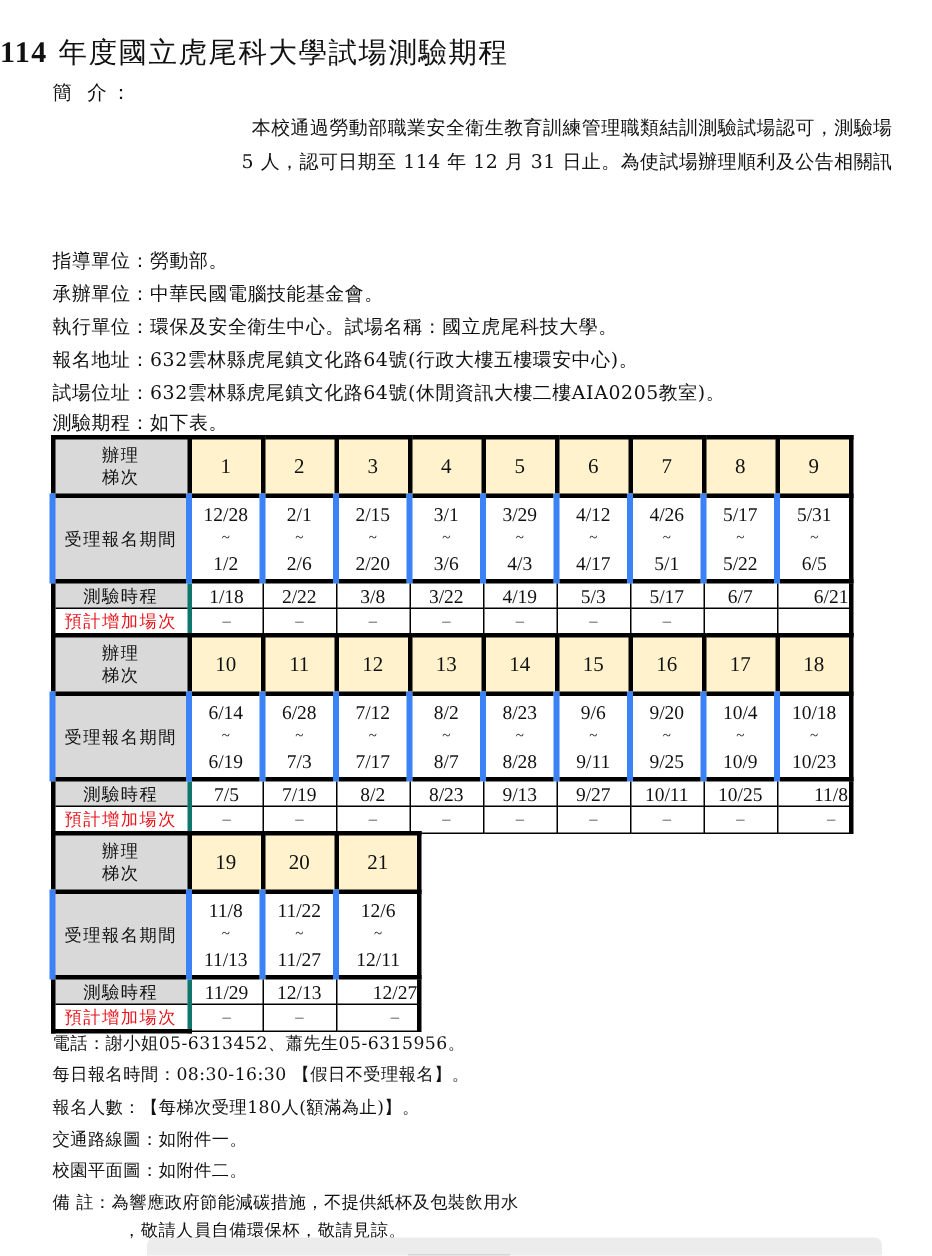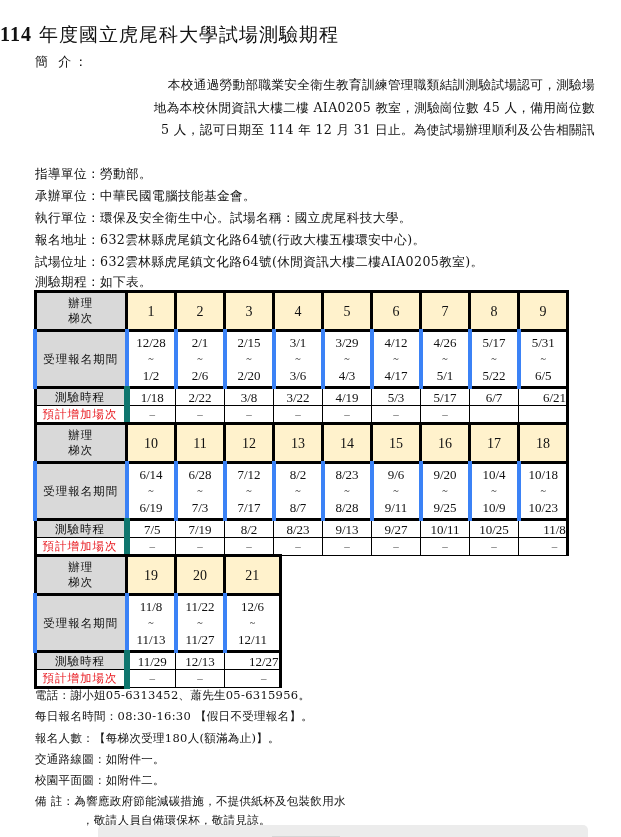--- a/index.html
+++ b/index.html
@@ -18,39 +18,38 @@
   td.lab.red { background:#ffffff; color:#e8141b; }
   td.num { width:46px; background:#fff2cc; font-size:14px; }
   td.reg { background:#ffffff; font-size:13px; line-height:18.5px; }
   td.reg .tilde { font-size:10px; line-height:18px; display:block; }
   td.exam { background:#ffffff; }
   td.add { background:#ffffff; font-size:11px; color:#444; }
   tr.hdr td { height:36px; border-top:3px solid #000; border-bottom:3px solid #000; border-left:3px solid #000; border-right:3px solid #000; }
   tr.regrow td { height:54px; border-bottom:3px solid #000; border-left:4px solid #3b82f6; border-right:3px solid #000; }
   tr.examrow td { height:16px; }
   tr.addrow td { height:16px; }
-  tr.examrow td.lab, tr.addrow td.lab { border-left:3px solid #000; border-right:6px solid #0f766e; }
+  tr.examrow td.lab, tr.addrow td.lab { border-left:3px solid #000; border-right:3px solid #0f766e; }
   tr.addrow td.lab { border-bottom:3px solid #000; }
   tr.examrow td:last-child, tr.addrow td:last-child { border-right:3px solid #000;padding-left:24px; }
   .footer { position:absolute; left:35px; font-size:11.5px; letter-spacing:0.3px; white-space:nowrap; font-family:"DejaVu Serif",serif; }
   .bottom-bar { position:absolute; left:98px; top:825px; width:490px; height:14px; background:#ececec; border-radius:5px 5px 0 0; }
   .bottom-bar .handle { position:absolute; left:174px; top:11px; width:68px; height:3px; background:#d6d6d6; }
 </style>
 </head>
 <body>
 
 <div class="title">
   <span class="num">114</span>
   <span>年度國立虎尾科大學試場測驗期程</span>
 </div>
 
 <div class="intro-h">簡 介：</div>
 <div class="para">
   <div>本校通過勞動部職業安全衛生教育訓練管理職類結訓測驗試場認可，測驗場</div>
-  <div>地為本校休閒資訊大樓二樓 AIA0205 教室，測驗崗位數 45 人，備用崗位數</div>
   <div>5 人，認可日期至 114 年 12 月 31 日止。為使試場辦理順利及公告相關訊</div>
 </div>
 
 <div class="info" style="top:166px"><span>指導單位：</span><span>勞動部。</span></div>
 <div class="info" style="top:188px"><span>承辦單位：</span><span>中華民國電腦技能基金會。</span></div>
 <div class="info" style="top:210px"><span>執行單位：</span><span>環保及安全衛生中心。試場名稱：國立虎尾科技大學。</span></div>
 <div class="info" style="top:232px"><span>報名地址：</span><span>632雲林縣虎尾鎮文化路64號(行政大樓五樓環安中心)。</span></div>
 <div class="info" style="top:254px"><span>試場位址：</span><span>632雲林縣虎尾鎮文化路64號(休閒資訊大樓二樓AIA0205教室)。</span></div>
 <div class="info" style="top:274px"><span>測驗期程：</span><span>如下表。</span></div>
 

